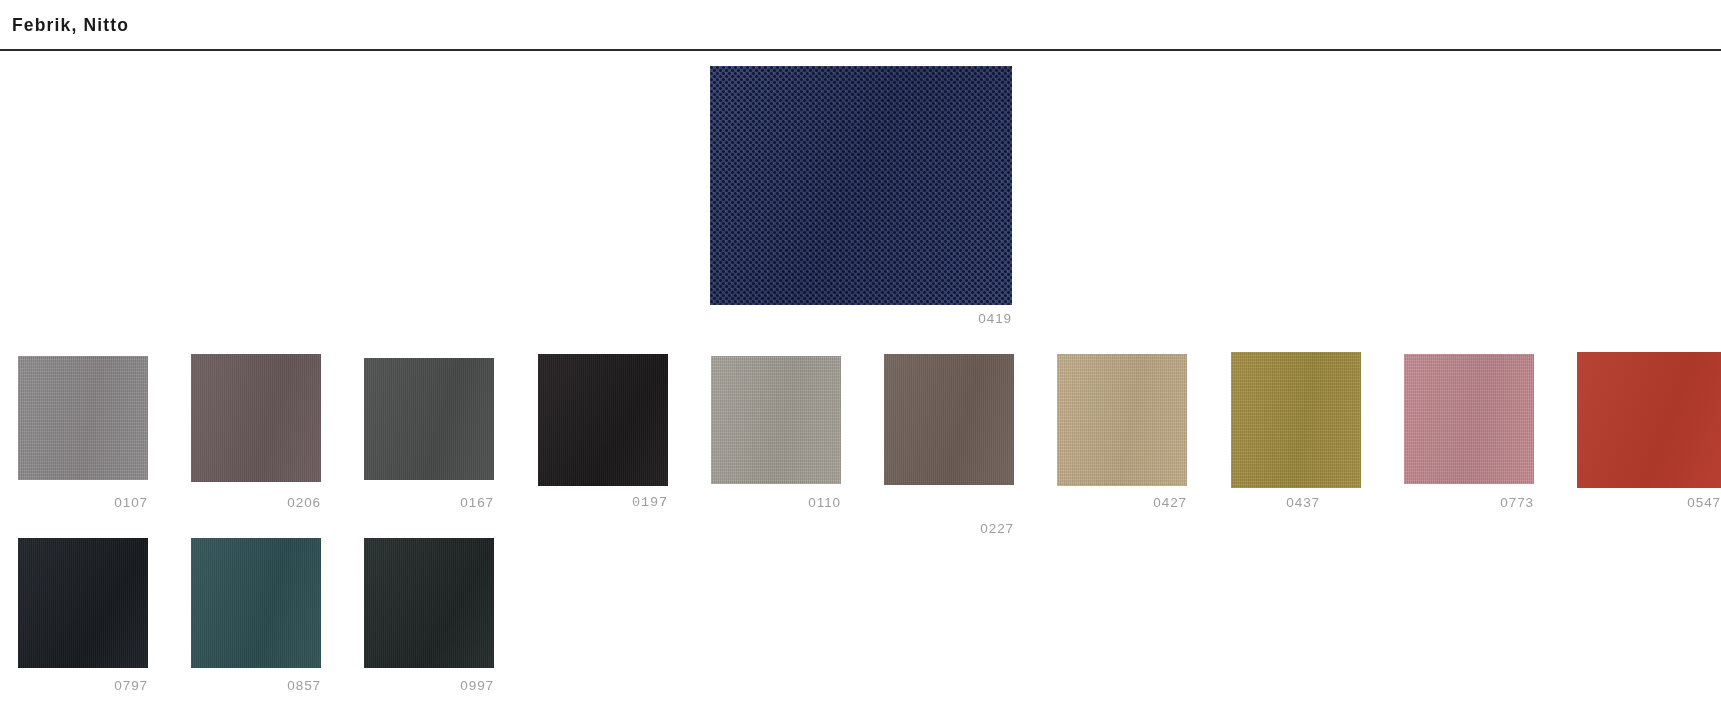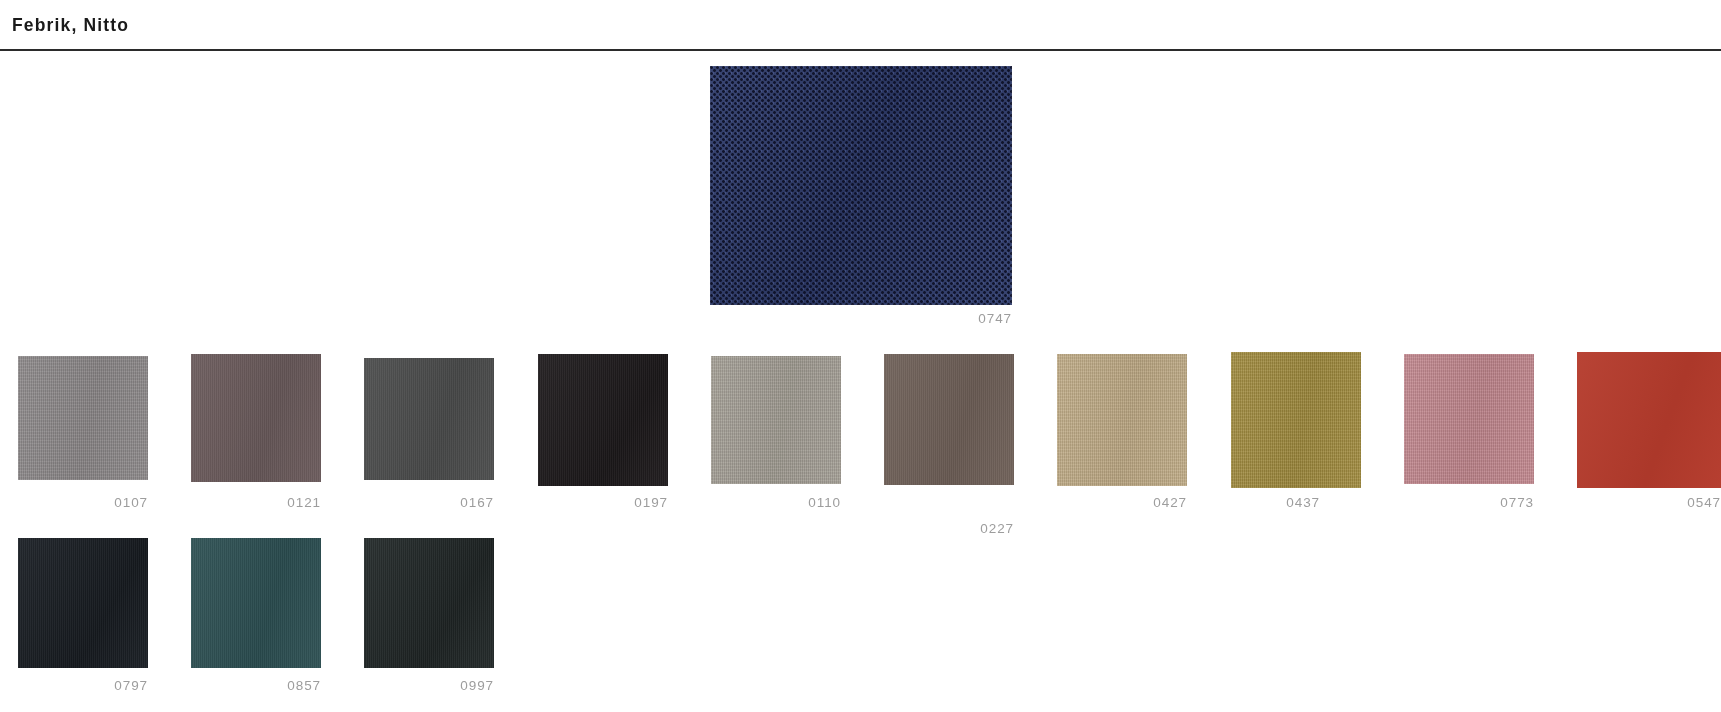--- a/index.html
+++ b/index.html
@@ -104,31 +104,31 @@
 </style>
 </head>
 <body>
 
 <div class="header">
   <div class="header-title">Febrik, Nitto</div>
 </div>
 <div class="header-rule"></div>
 
 <div class="plate" id="hero-swatch" style="background-color: rgb(47, 60, 107); left: 710px; top: 66px; width: 302px; height: 239px;"></div>
-<div class="plate-label" id="hero-label" style="left: 862px; top: 311px;">0747</div>
+<div class="plate-label" id="hero-label" style="left: 862px; top: 311px;">0419</div>
 
 <div id="swatch-grid">
     <div class="plate tex-linen" style="left: 18px; top: 356px; width: 130px; height: 124px; background-color: rgb(139, 135, 136);"></div>
     <div class="plate-label" style="left: -2px; top: 495px; width: 150px;">0107</div>
     <div class="plate tex-soft" style="left: 191px; top: 354px; width: 130px; height: 128px; background-color: rgb(106, 90, 91);"></div>
-    <div class="plate-label" style="left: 171px; top: 495px; width: 150px;">0121</div>
+    <div class="plate-label" style="left: 171px; top: 495px; width: 150px;">0206</div>
     <div class="plate tex-soft" style="left: 364px; top: 358px; width: 130px; height: 122px; background-color: rgb(75, 76, 76);"></div>
     <div class="plate-label" style="left: 344px; top: 495px; width: 150px;">0167</div>
     <div class="plate tex-dark" style="left: 538px; top: 354px; width: 130px; height: 132px; background-color: rgb(33, 29, 31);"></div>
-    <div class="plate-label" style="left: 518px; top: 495px; width: 150px;">0197</div>
+    <div class="plate-label" style="left: 518px; top: 495px; width: 150px; font-family: Liberation Mono, monospace;">0197</div>
     <div class="plate tex-linen" style="left: 711px; top: 356px; width: 130px; height: 128px; background-color: rgb(163, 158, 148);"></div>
     <div class="plate-label" style="left: 691px; top: 495px; width: 150px;">0110</div>
     <div class="plate tex-soft" style="left: 884px; top: 354px; width: 130px; height: 131px; background-color: rgb(111, 96, 88);"></div>
     <div class="plate-label" style="left: 864px; top: 495px; width: 150px; margin-top: 26px;">0227</div>
     <div class="plate tex-linen" style="left: 1057px; top: 354px; width: 130px; height: 132px; background-color: rgb(192, 171, 133);"></div>
     <div class="plate-label" style="left: 1037px; top: 495px; width: 150px;">0427</div>
     <div class="plate tex-linen" style="left: 1231px; top: 352px; width: 130px; height: 136px; background-color: rgb(160, 138, 59);"></div>
     <div class="plate-label" style="left: 1170px; top: 495px; width: 150px;">0437</div>
     <div class="plate tex-linen" style="left: 1404px; top: 354px; width: 130px; height: 130px; background-color: rgb(194, 134, 141);"></div>
     <div class="plate-label" style="left: 1384px; top: 495px; width: 150px;">0773</div>

